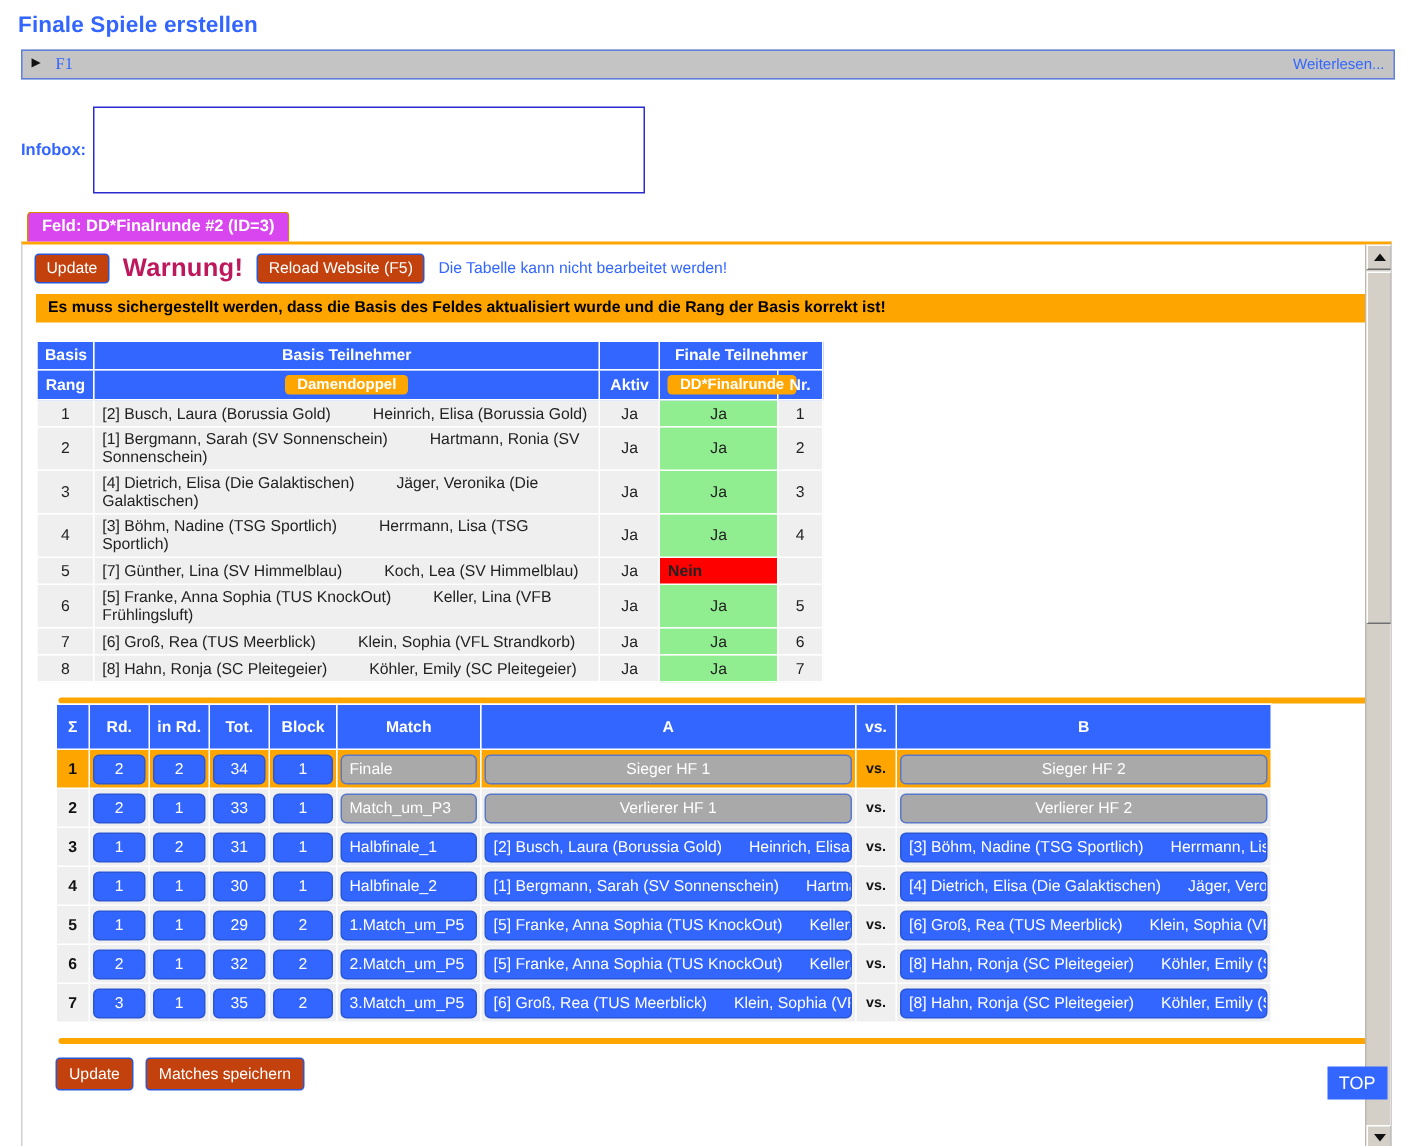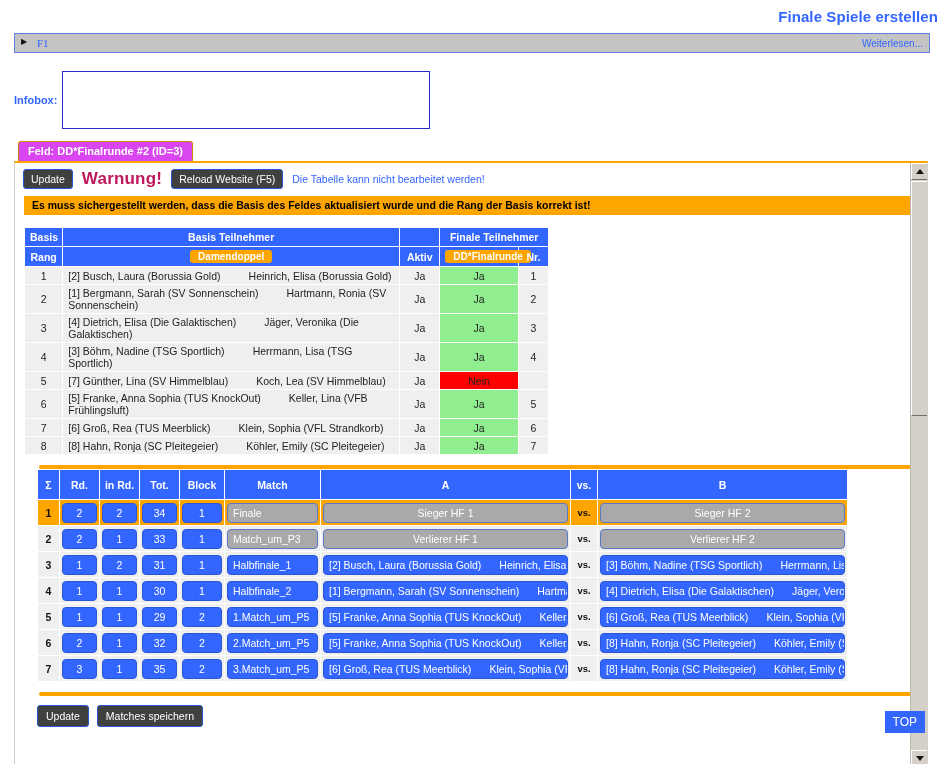--- a/index.html
+++ b/index.html
@@ -13,21 +13,20 @@
     overflow: hidden;
   }
 
   
   .page-title {
     color: #3366ff;
     font-size: 15px;
     font-weight: bold;
     padding: 8px 0 6px 12px;
     letter-spacing: 0.1px;
-    text-align: right;
   }
 
   
   .accordion {
     margin: 2px 8px 0 14px;
     height: 20px;
     background: #c4c4c4;
     border: 1px solid #5f7fe0;
     display: flex;
     align-items: center;
@@ -101,21 +100,21 @@
   }
 
   
   .toolbar {
     display: flex;
     align-items: center;
     padding: 6px 8px 5px 8px;
     gap: 9px;
   }
   .btn {
-    background: #404040;
+    background: #c2410c;
     color: #ffffff;
     border: 1px solid #2a57d6;
     border-radius: 3px;
     font-size: 10.5px;
     font-family: "Liberation Sans", sans-serif;
     padding: 3px 7px;
     cursor: pointer;
     white-space: nowrap;
     line-height: 12px;
   }
@@ -420,21 +419,21 @@
             <td class="bt-rang" style="text-align: center;">4</td>
             <td><span>[3] Böhm, Nadine (TSG Sportlich)</span><span class="p1sp"></span><span>Herrmann, Lisa (TSG Sportlich)</span></td>
             <td style="text-align: center;">Ja</td>
             <td class="cell-yes" style="text-align: center;">Ja</td>
             <td style="text-align: center;">4</td>
           </tr>
           <tr>
             <td class="bt-rang" style="text-align: center;">5</td>
             <td><span>[7] Günther, Lina (SV Himmelblau)</span><span class="p1sp"></span><span>Koch, Lea (SV Himmelblau)</span></td>
             <td style="text-align: center;">Ja</td>
-            <td class="cell-no" style="text-align: center;">Nein</td>
+            <td class="cell-no" style="text-align: left; font-weight: bold;">Nein</td>
             <td style="text-align: center;"></td>
           </tr>
           <tr>
             <td class="bt-rang" style="text-align: center;">6</td>
             <td><span>[5] Franke, Anna Sophia (TUS KnockOut)</span><span class="p1sp"></span><span>Keller, Lina (VFB Frühlingsluft)</span></td>
             <td style="text-align: center;">Ja</td>
             <td class="cell-yes" style="text-align: center;">Ja</td>
             <td style="text-align: center;">5</td>
           </tr>
           <tr>

